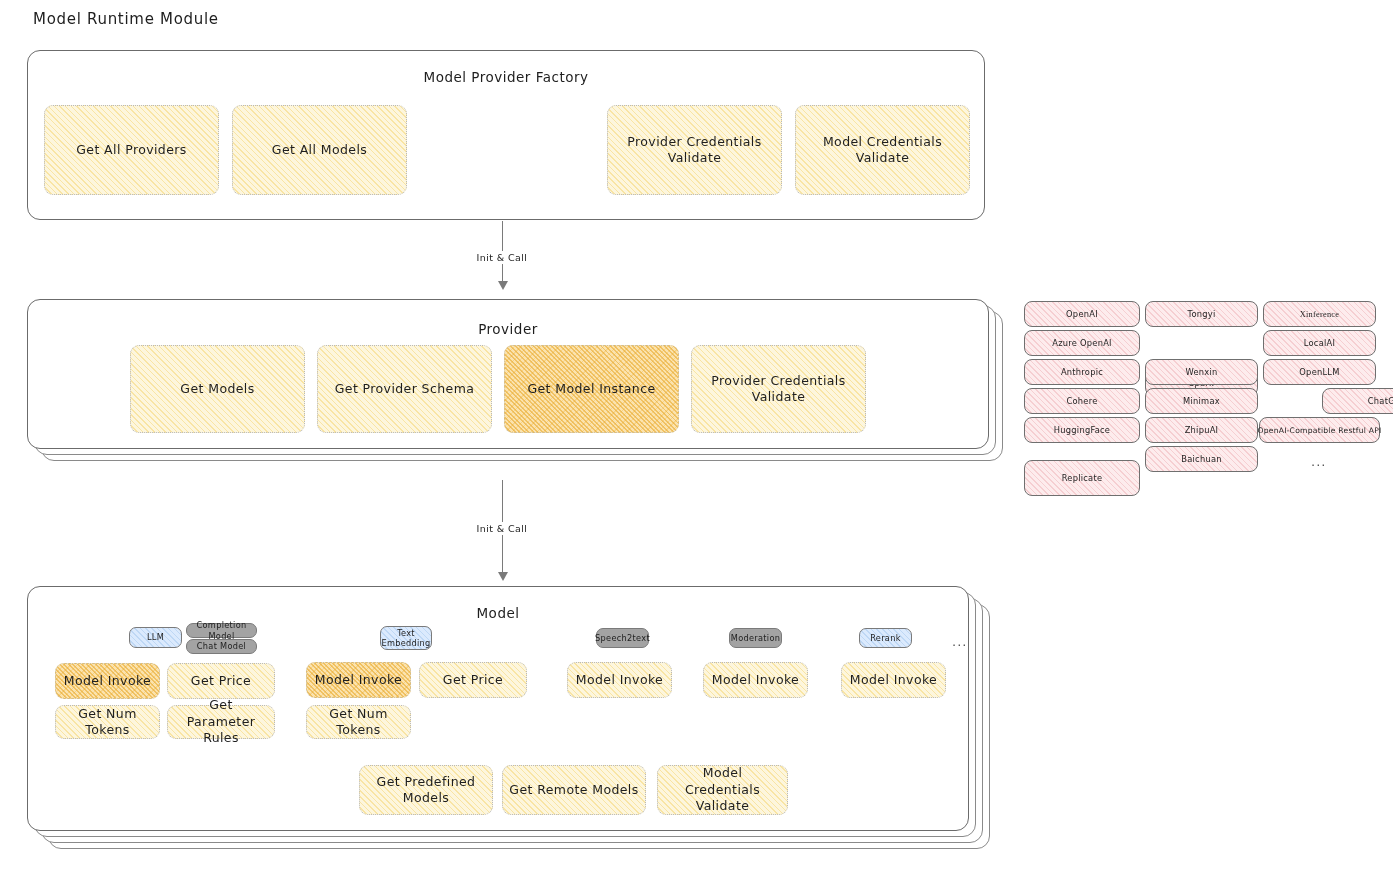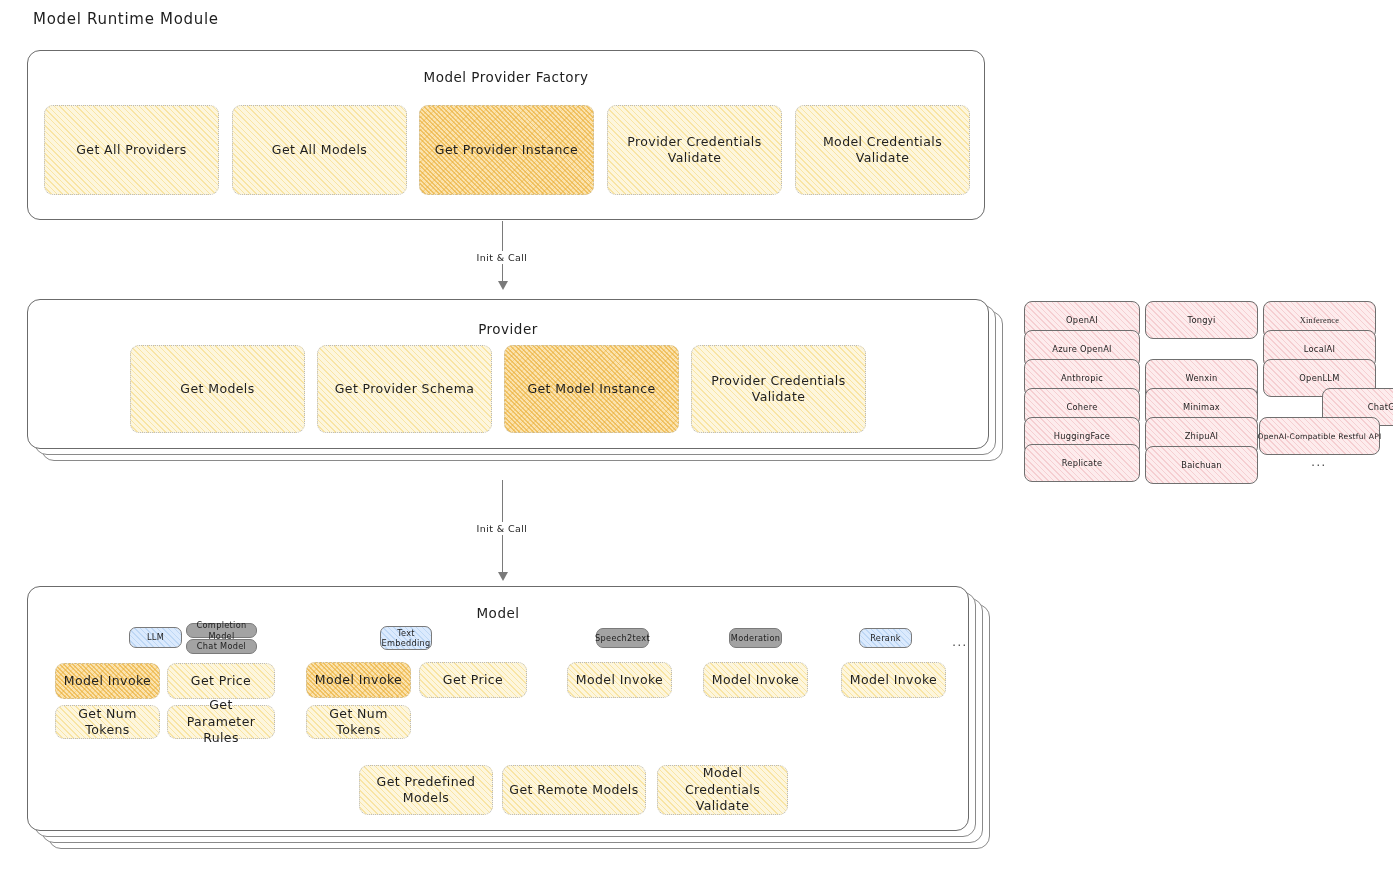--- a/index.html
+++ b/index.html
@@ -143,21 +143,21 @@
     font-size: 8.3px;
     letter-spacing: 0.25px;
     color: #1e1e1e;
     background-color: #fdeced;
     background-image:
       repeating-linear-gradient(45deg,
         rgba(224,122,130,0.26) 0px,
         rgba(224,122,130,0.26) 1px,
         rgba(0,0,0,0) 1px,
         rgba(0,0,0,0) 4px);
-    padding: 18px 3px;
+    padding: 12px 3px;
     white-space: nowrap;
   }
   .pchip.wide { font-size: 7.6px; }
 
   .ellipsis {
     position: absolute;
     font-size: 13px;
     color: #555;
     letter-spacing: 1px;
     line-height: 1;
@@ -194,21 +194,20 @@
 <div id="canvas">
 
   <div class="sk page-title">Model Runtime Module</div>
 
   <div class="panel" style="left:27px; top:50px; width:958px; height:170px;">
     <div class="sk panel-title" style="top:18px;">Model Provider Factory</div>
   </div>
 
   <div class="mbox sk" style="left:44px; top:105px; width:175px; height:90px;">Get All Providers</div>
   <div class="mbox sk" style="left:232px; top:105px; width:175px; height:90px;">Get All Models</div>
-  <div class="mbox sk hot" style="left:419px; top:105px; width:175px; height:90px;">Get Provider Instance</div>
   <div class="mbox sk" style="left:607px; top:105px; width:175px; height:90px;">Provider Credentials Validate</div>
   <div class="mbox sk" style="left:795px; top:105px; width:175px; height:90px;">Model Credentials Validate</div>
 
   <div class="arrow-line" style="left:502px; top:221px; height:64px;"></div>
   <div class="arrow-head" style="left:497.5px; top:281px;"></div>
   <div class="sk arrow-label" style="left:502px; top:251px;">Init &amp; Call</div>
 
   <div class="stack-layer" style="left:41px; top:311px; width:962px; height:150px;"></div>
   <div class="stack-layer" style="left:34px; top:305px; width:962px; height:150px;"></div>
   <div class="panel" style="left:27px; top:299px; width:962px; height:150px;">
@@ -218,21 +217,21 @@
   <div class="mbox sk" style="left:130px; top:345px; width:175px; height:88px;">Get Models</div>
   <div class="mbox sk hot" style="left:504px; top:345px; width:175px; height:88px;">Get Model Instance</div>
   <div class="mbox sk" style="left:317px; top:345px; width:175px; height:88px;">Get Provider Schema</div>
   <div class="mbox sk" style="left:691px; top:345px; width:175px; height:88px;">Provider Credentials Validate</div>
 
   <div class="pchip sk" style="left:1024px; top:301px; width:116px; height:24px;">OpenAI</div>
   <div class="pchip sk" style="left:1024px; top:330px; width:116px; height:24px;">Azure OpenAI</div>
   <div class="pchip sk" style="left:1024px; top:359px; width:116px; height:24px;">Anthropic</div>
   <div class="pchip sk" style="left:1024px; top:388px; width:116px; height:24px;">Cohere</div>
   <div class="pchip sk" style="left:1024px; top:417px; width:116px; height:24px;">HuggingFace</div>
-  <div class="pchip sk" style="left:1024px; top:444px; width:116px; height:36px;">Replicate</div>
+  <div class="pchip sk" style="left:1024px; top:460px; width:116px; height:36px;">Replicate</div>
 
   <div class="pchip sk" style="left:1145px; top:301px; width:113px; height:24px;">Tongyi</div>
   <div class="pchip sk" style="left:1145px; top:330px; width:113px; height:24px;margin-top:40px;">Spark</div>
   <div class="pchip sk" style="left:1145px; top:359px; width:113px; height:24px;">Wenxin</div>
   <div class="pchip sk" style="left:1145px; top:388px; width:113px; height:24px;">Minimax</div>
   <div class="pchip sk" style="left:1145px; top:417px; width:113px; height:24px;">ZhipuAI</div>
   <div class="pchip sk" style="left:1145px; top:446px; width:113px; height:24px;">Baichuan</div>
 
   <div class="pchip sk" style="left:1263px; top:301px; width:113px; height:24px;font-family:Liberation Serif, serif;">Xinference</div>
   <div class="pchip sk" style="left:1263px; top:330px; width:113px; height:24px;">LocalAI</div>

